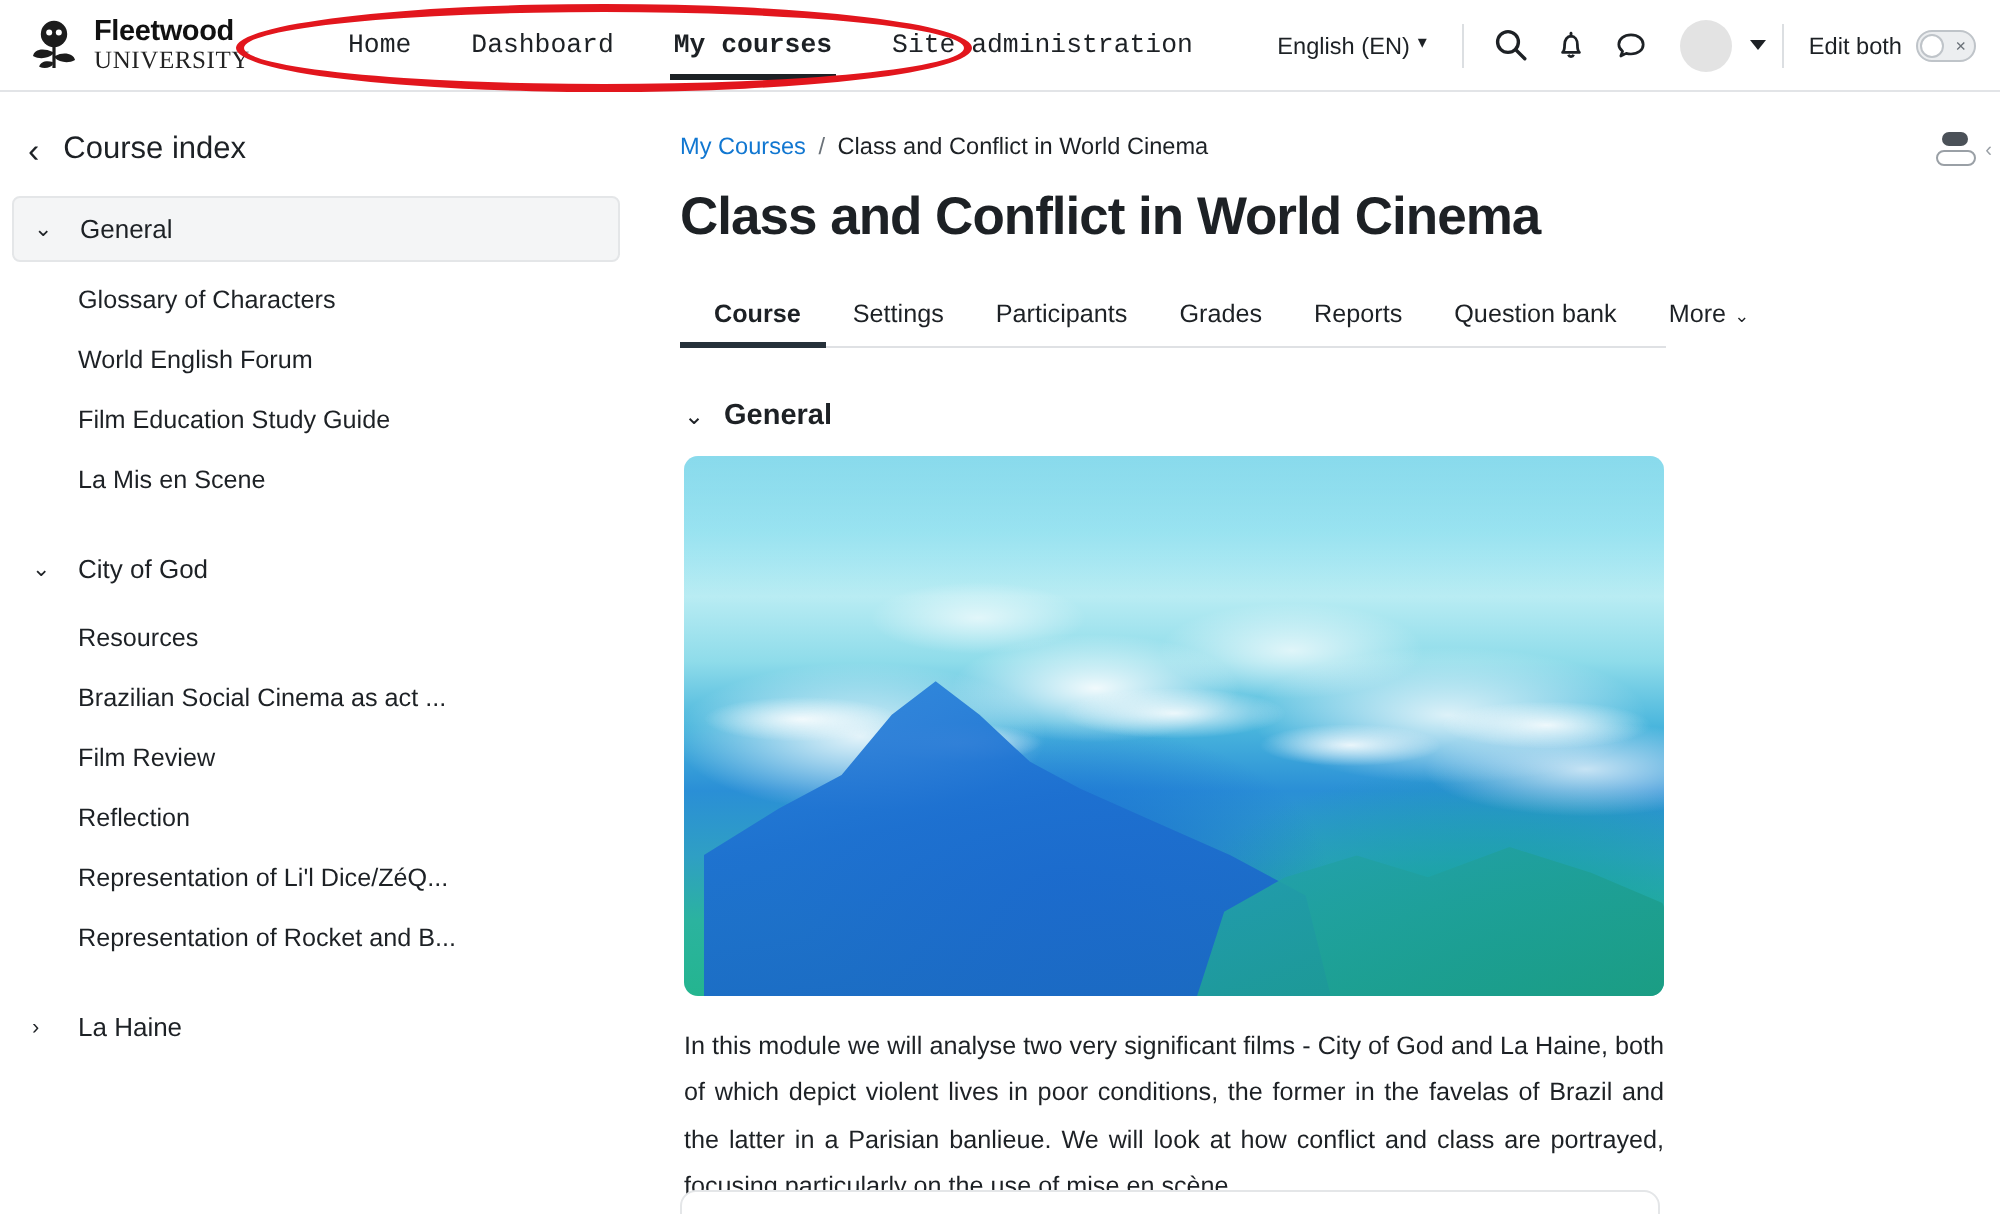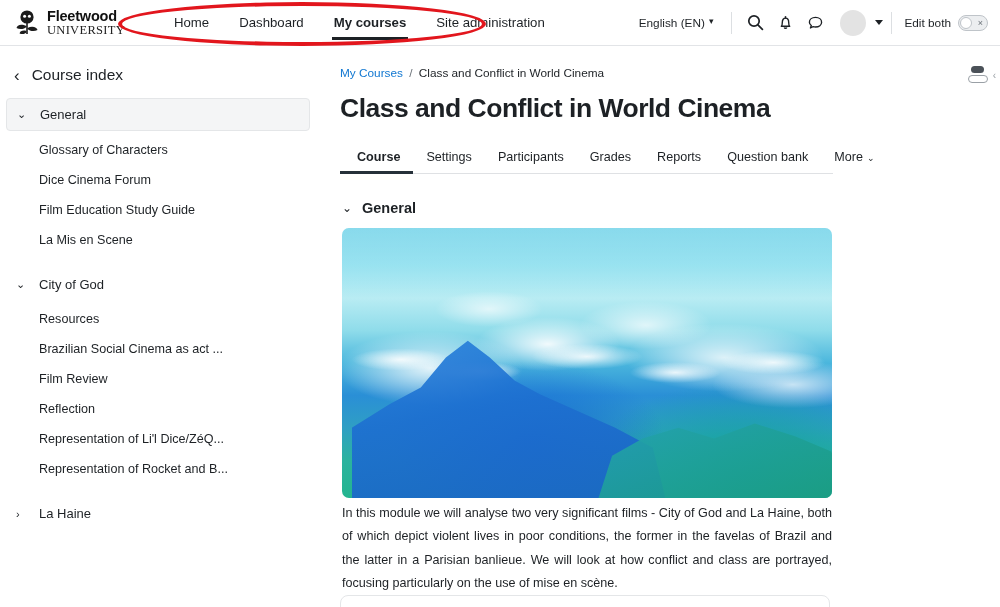--- a/index.html
+++ b/index.html
@@ -26,21 +26,21 @@
     color: #111; display:block; font-family:"Liberation Sans", sans-serif;
   }
   .brand-sub {
     font-size: 12.5px; color: #222; display:block; margin-top: 1px;
     font-family: "Liberation Serif", serif; letter-spacing: .3px;
   }
   .nav-links { display: flex; align-items: center; gap: 0px; margin-left: 34px; height: 46px; }
   .nav-link {
     font-size: 13.2px; color: #1d2125; padding: 0 15px;
     height: 46px; display: flex; align-items: center; cursor: pointer;
-    position: relative; white-space: nowrap;
+    position: relative; white-space: nowrap; font-family: Liberation Mono, monospace;
   }
   .nav-link.active { font-weight: bold; }
   .nav-link.active::after {
     content: ""; position: absolute; left: 13px; right: 13px; bottom: 6px;
     height: 2.5px; background: #1d2125;
   }
   .nav-right {
     margin-left: auto; display: flex; align-items: center; gap: 0;
     margin-right: 12px; height: 46px;
   }
@@ -175,21 +175,21 @@
       radial-gradient(ellipse 65px 15px at 68% 62%, #fff, rgba(255,255,255,0) 70%),
       radial-gradient(ellipse 75px 17px at 88% 45%, #fff, rgba(255,255,255,0) 70%);
     opacity: .85;
   }
   .banner .haze {
     position: absolute; left: 0; top: 0; width: 100%; height: 28%;
     background: linear-gradient(180deg, rgba(255,255,255,.18), rgba(255,255,255,0));
   }
 
   .body-text {
-    width: 490px; margin: 4px 0 0 2px; font-size: 12.6px; line-height: 1.85;
+    width: 490px; margin: 14px 0 0 2px; font-size: 12.6px; line-height: 1.85;
     color: #1d2125; text-align: justify;
   }
   .bottom-card {
     position: absolute; left: 340px; top: 595px; width: 490px; height: 40px;
     border: 1px solid #e4e6e8; border-radius: 8px; background: #fff;
   }
 
   
   .drawer-toggle {
     position: absolute; right: 4px; top: 64px; display: flex; align-items: center;
@@ -281,21 +281,21 @@
     <div class="ci-header">
       <span class="ci-back">‹</span>
       <span class="ci-title">Course index</span>
     </div>
 
     <div class="idx-top sel">
       <span class="chev">⌄</span>
       <span>General</span>
     </div>
     <div class="idx-sub">Glossary of Characters</div>
-    <div class="idx-sub">Dice Cinema Forum</div>
+    <div class="idx-sub">World English Forum</div>
     <div class="idx-sub">Film Education Study Guide</div>
     <div class="idx-sub">La Mis en Scene</div>
 
     <div class="idx-top" style="margin-top:14px;">
       <span class="chev">⌄</span>
       <span>City of God</span>
     </div>
     <div class="idx-sub">Resources</div>
     <div class="idx-sub">Brazilian Social Cinema as act ...</div>
     <div class="idx-sub">Film Review</div>

